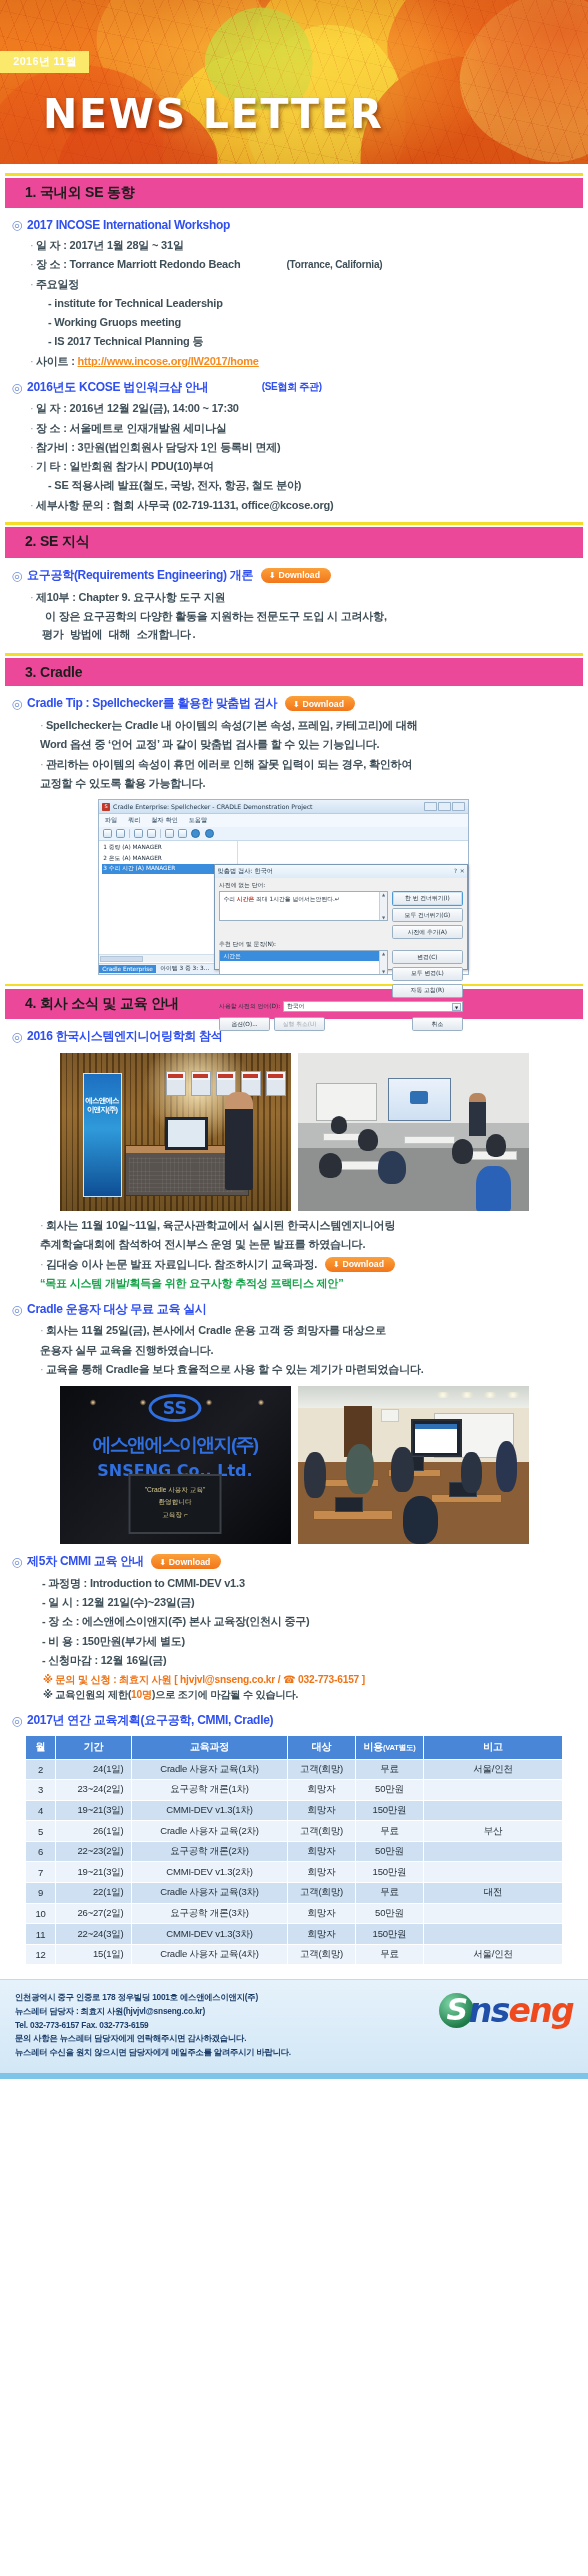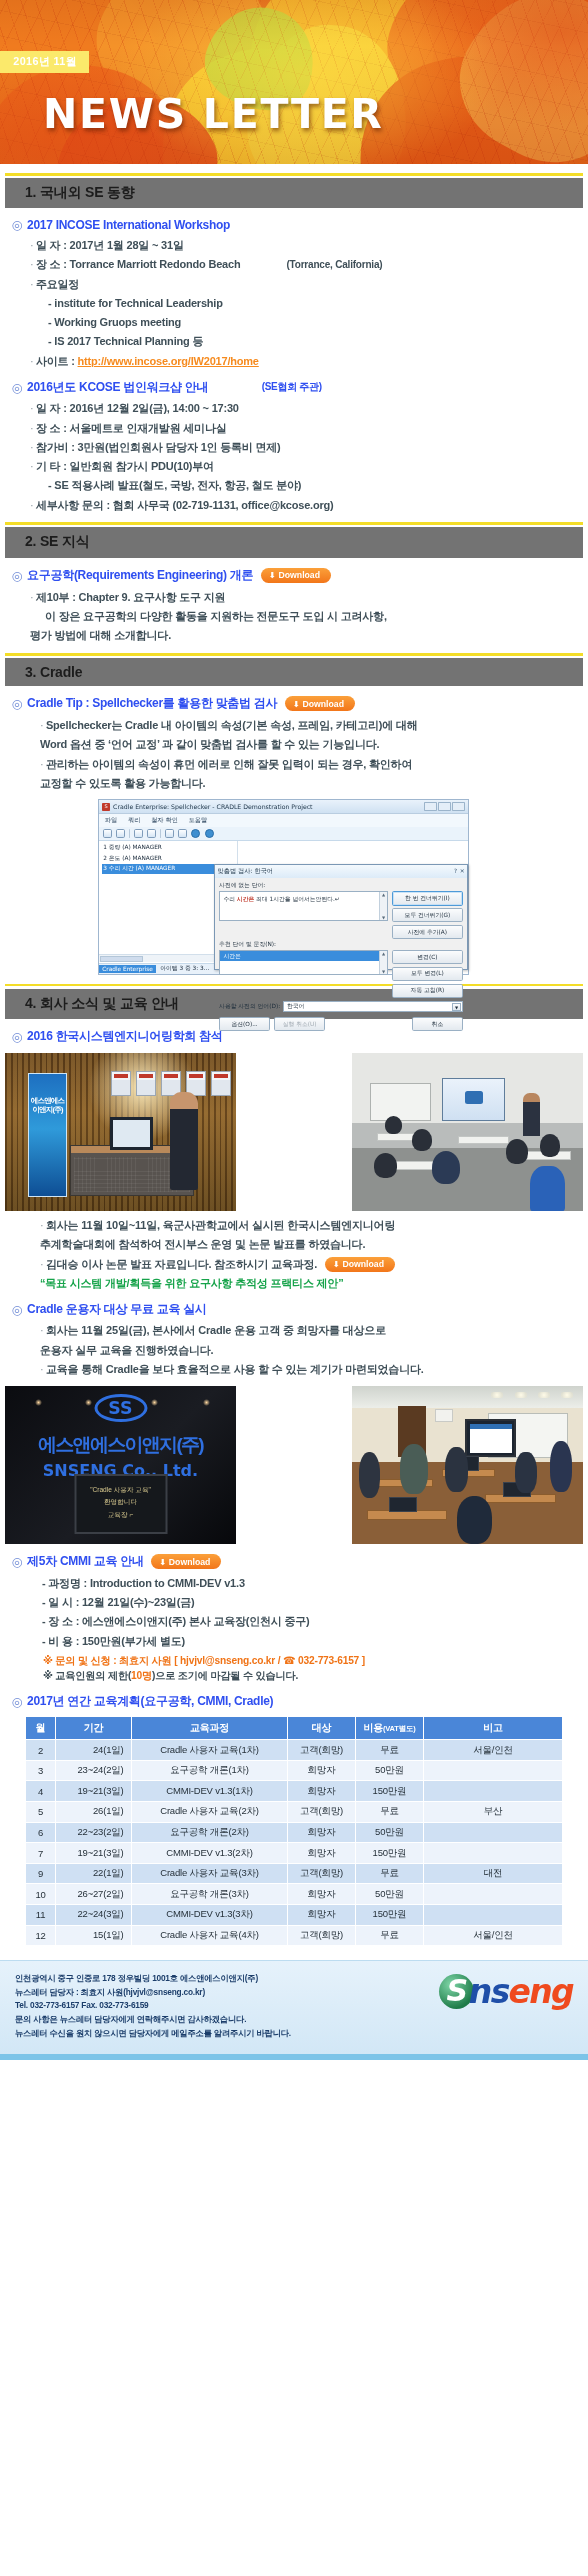--- a/index.html
+++ b/index.html
@@ -63,21 +63,21 @@
     z-index: 4;
   }
 
   
   .sec-rule {
     height: 2.5px;
     background: #f4dd28;
     margin: 9px 5px 2.5px 5px;
   }
   .sec-bar {
-    background: #737373;
+    background: #ec4899;
     color: #1c1c1c;
     font-size: 14px;
     font-weight: bold;
     padding: 5.8px 0 6.6px 20px;
     margin: 0 5px;
     letter-spacing: -0.2px;
   }
 
   .body-pad { padding: 0 5px; }
 
@@ -111,21 +111,21 @@
     line-height: 1.45;
   }
   .line .dot { color: #8e9aa2; margin-right: 2.5px; font-weight: normal; }
   .line.sub { margin-left: 43px; }
   .line.indent { margin-left: 37px; }
   .line.para {
     margin-left: 25px;
     font-weight: bold;
     text-indent: 15px;
   }
-  .line.para2 { margin-left: 25px; text-indent: 0; }
+  .line.para2 { margin-left: 37px; text-indent: 0; font-family: Liberation Mono, monospace; }
   .line.hang { margin-left: 35px; text-indent: -9px; padding-left: 9px; }
   .line.wrap2 { margin-left: 35px; }
   .url { color: #f68b1f; }
   .green { color: #16a34a; }
   .orange-note {
     color: #f07316;
     font-size: 10.2px;
     font-weight: bold;
     margin-left: 38px;
     letter-spacing: -0.2px;
@@ -263,21 +263,21 @@
   .dlg-sel .combo i {
     position: absolute; right: 0.8px; top: 0.8px; width: 9px; height: 7.5px;
     background: linear-gradient(180deg,#fbfcfd,#dfe6ed); border: 0.8px solid #9ab0c4;
     font-size: 4.1px; text-align: center; line-height: 7.5px; font-style: normal;
   }
   .dlg-foot { display: flex; gap: 4.1px; margin-top: 5px; align-items: center; }
   .dlg-foot .right { margin-left: auto; }
 
   
   .photos {
-    display: flex; gap: 7px; justify-content: space-between;
+    display: flex; gap: 7px; justify-content: center;
     margin: 8.3px 0 6.6px;
   }
   .photo { width: 231px; height: 158px; position: relative; overflow: hidden; }
 
   .ph-booth { background: linear-gradient(180deg,#6d4a20 0%,#8a6029 38%,#5c4018 100%); }
   .ph-booth .wall {
     position: absolute; inset: 0;
     background: repeating-linear-gradient(90deg, rgba(40,22,6,.35) 0 1.7px, rgba(255,215,130,.10) 1.7px 5.8px);
   }
   .ph-booth .glow {
@@ -748,20 +748,21 @@
       <span class="topic-text">제5차 CMMI 교육 안내</span>
       <button class="dl">
         <span class="arr">⬇</span>
         <span>Download</span>
       </button>
     </div>
     <div class="line indent">- 과정명 : Introduction to CMMI-DEV v1.3</div>
     <div class="line indent">- 일  시 : 12월 21일(수)~23일(금)</div>
     <div class="line indent">- 장  소 : 에스앤에스이앤지(주) 본사 교육장(인천시 중구)</div>
     <div class="line indent">- 비  용 : 150만원(부가세 별도)</div>
+    <div class="line indent">- 신청마감 : 12월 16일(금)</div>
     <div class="orange-note">※ 문의 및 신청 : 최효지 사원 [ hjvjvl@snseng.co.kr / ☎ 032-773-6157 ]</div>
     <div class="orange-note dark"><span>※ 교육인원의 제한(</span><span class="hl">10명</span><span>)으로 조기에 마감될 수 있습니다.</span></div>
 
     <div class="topic">
       <span class="ring">◎</span>
       <span class="topic-text">2017년 연간 교육계획(요구공학, CMMI, Cradle)</span>
     </div>
   </div>
 
   <div class="plan-wrap">

